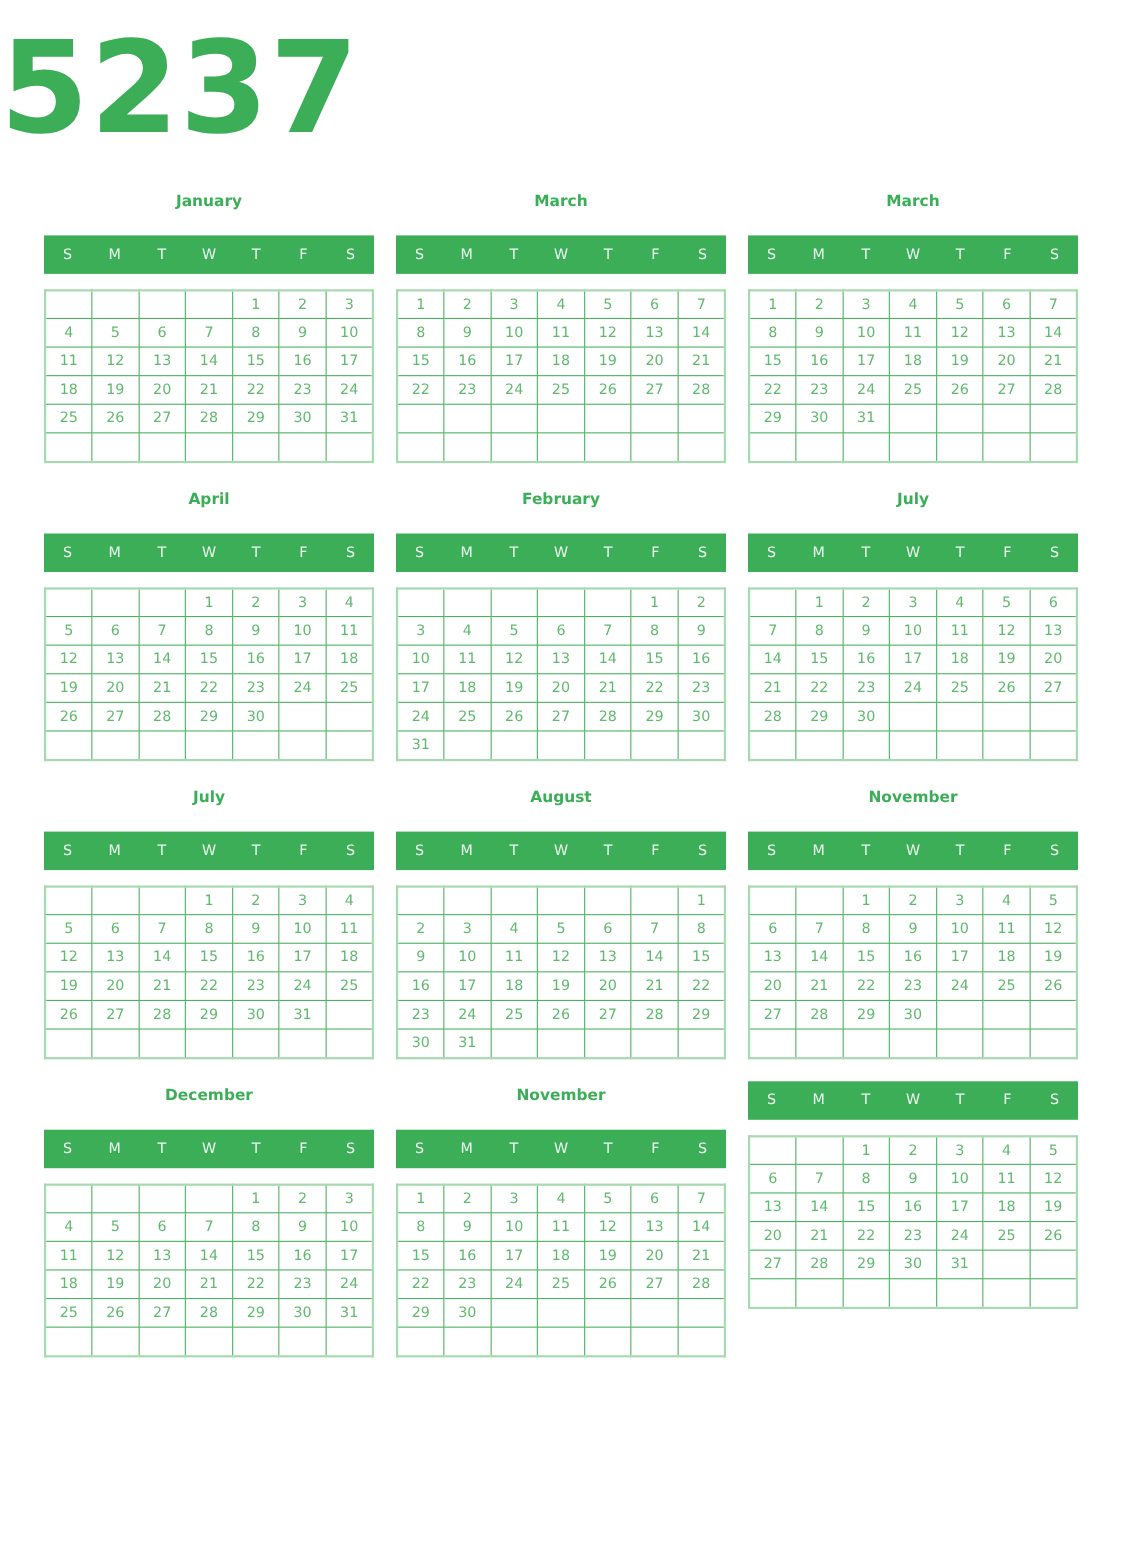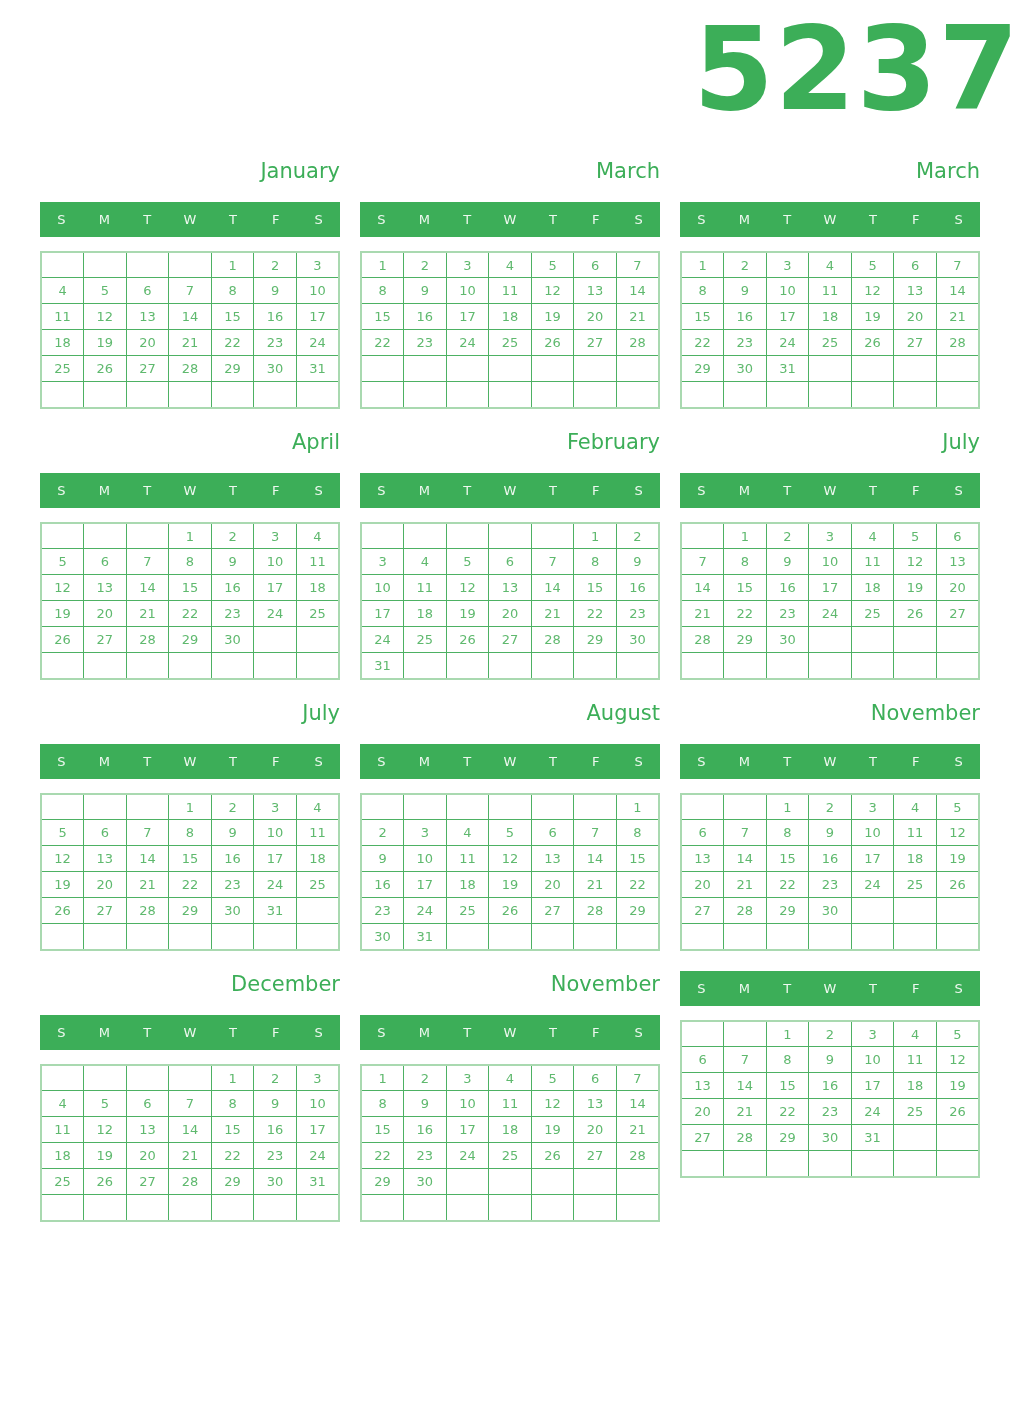--- a/index.html
+++ b/index.html
@@ -12,41 +12,41 @@
   }
   *{box-sizing:border-box;}
   html,body{margin:0;padding:0;}
   body{
     width:1020px;
     min-height:1412px;
     background:var(--page-bg);
     font-family:"DejaVu Sans","Liberation Sans",sans-serif;
   }
   .year-title{
-    text-align:right;
+    text-align:left;
     color:var(--accent);
     font-weight:bold;
     font-size:116px;
     line-height:1.05;
-    margin:8px 0 0 0;
+    margin:20px 0 0 0;
     letter-spacing:1px;
   }
   .months{
     display:grid;
     grid-template-columns:repeat(3,300px);
     column-gap:20px;
     padding:0 40px;
     margin-top:28px;
   }
   .month{margin-bottom:20px;}
   .month-title{
-    text-align:right;
+    text-align:center;
     color:var(--accent);
-    font-weight:normal;
-    font-size:21px;
+    font-weight:bold;
+    font-size:14px;
     line-height:26px;
     height:26px;
     margin-bottom:18px;
   }
   .dow-band{
     display:flex;
     height:35px;
     background:var(--accent);
     margin-bottom:14px;
   }

